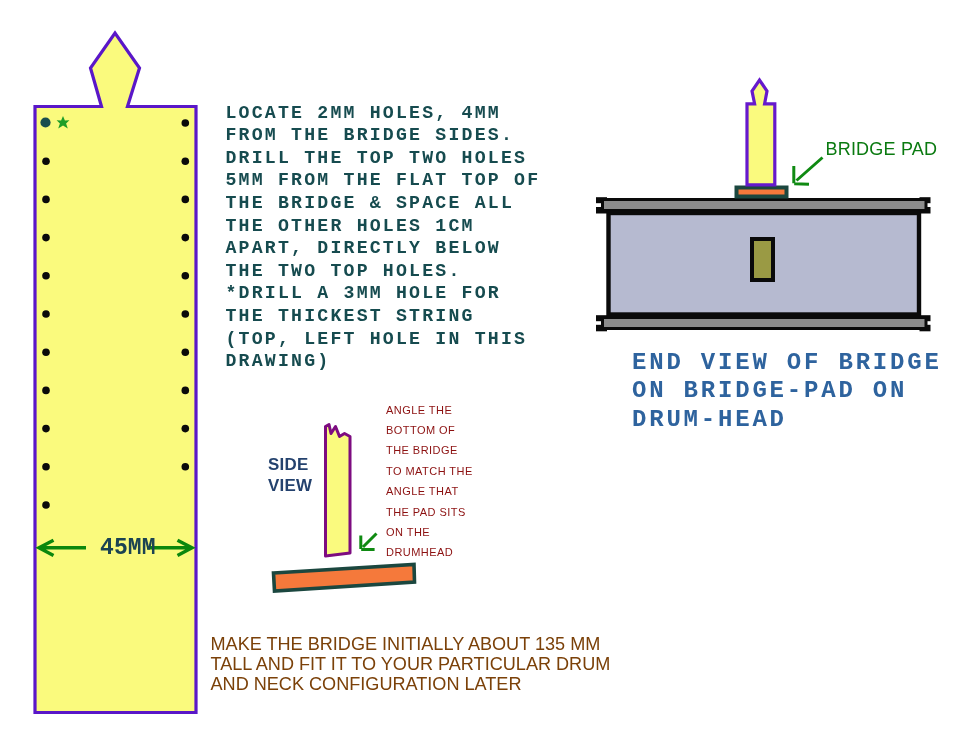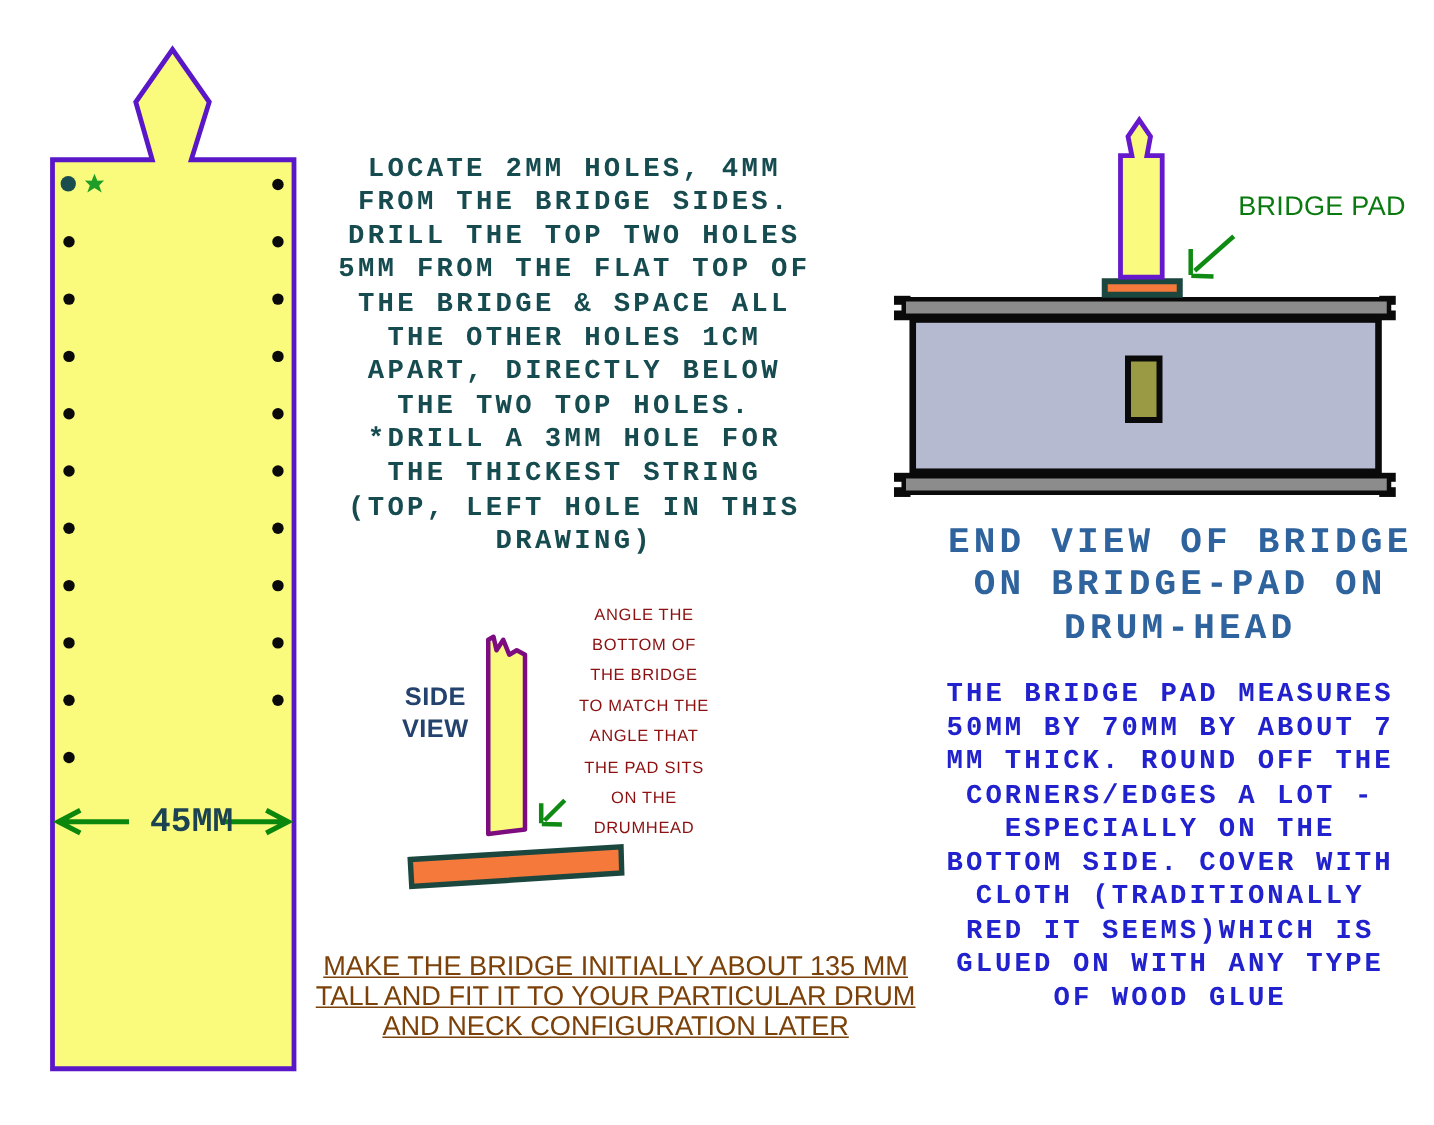--- a/index.html
+++ b/index.html
@@ -1,29 +1,29 @@
 <!DOCTYPE html>
 <html><head>
 <meta charset="utf-8">
 <style>
   html,body{margin:0;padding:0;background:#ffffff;}
   #canvas{position:relative;width:956px;height:725px;background:#ffffff;overflow:hidden;
-          font-family:"Liberation Sans",sans-serif;text-align:center;}
+          font-family:"Liberation Sans",sans-serif;}
   #shapes{position:absolute;left:0;top:0;}
   .txt{position:absolute;white-space:pre;}
   .mono{font-family:"Liberation Mono",monospace;font-weight:bold;}
   .sans{font-family:"Liberation Sans",sans-serif;}
   .instr-teal{left:225.5px;top:101.7px;font-size:18.2px;line-height:22.6px;letter-spacing:2.2px;color:#164B4F;}
   .end-title{left:632px;top:348.7px;font-size:24px;line-height:28.7px;letter-spacing:2.8px;color:#2E639E;}
   .pad-blue{left:631px;top:452.4px;font-size:18.2px;line-height:22.5px;letter-spacing:2.05px;color:#2221CE;}
   .dim-label{left:100px;top:537.1px;font-size:23px;line-height:22px;letter-spacing:0.1px;color:#1B4352;}
   .side-view-label{left:268px;top:455.2px;font-size:16.9px;line-height:20.7px;letter-spacing:0.3px;color:#24426E;font-weight:bold;}
   .angle-maroon{left:386px;top:399.6px;font-size:11px;line-height:20.4px;letter-spacing:0.45px;color:#8C1010;}
-  .make-brown{left:210.5px;top:633.6px;font-size:18.1px;line-height:20.1px;letter-spacing:0px;color:#7B4109;text-decoration:underline;}
-  .bridge-pad-label{left:825.5px;top:127px;font-size:18px;line-height:20px;letter-spacing:0.2px;color:#0A7A10;}
+  .make-brown{left:210.5px;top:633.6px;font-size:18.1px;line-height:20.1px;letter-spacing:0px;color:#7B4109;}
+  .bridge-pad-label{left:825.5px;top:139px;font-size:18px;line-height:20px;letter-spacing:0.2px;color:#0A7A10;}
 </style>
 </head>
 <body>
 
 <div id="canvas">
 
   <svg id="shapes" width="956" height="750" viewBox="0 0 956 750">
 
     <polygon points="35,106.5 101.5,106.5 90.5,68 115,33 139.5,68 127.5,106.5 196,106.5 196,712.5 35,712.5" fill="#FAFA7D" stroke="#5A17C8" stroke-width="3.2" stroke-linejoin="miter"></polygon>
     <g id="holes-group">
@@ -114,23 +114,13 @@
 THE PAD SITS
 ON THE
 DRUMHEAD</div>
   <div class="txt sans make-brown">MAKE THE BRIDGE INITIALLY ABOUT 135 MM
 TALL AND FIT IT TO YOUR PARTICULAR DRUM
 AND NECK CONFIGURATION LATER</div>
   <div class="txt sans bridge-pad-label">BRIDGE PAD</div>
   <div class="txt mono end-title">END VIEW OF BRIDGE
 ON BRIDGE-PAD ON
 DRUM-HEAD</div>
-  <div class="txt mono pad-blue">THE BRIDGE PAD MEASURES
-50MM BY 70MM BY ABOUT 7
-MM THICK. ROUND OFF THE
-CORNERS/EDGES A LOT -
-ESPECIALLY ON THE
-BOTTOM SIDE. COVER WITH
-CLOTH (TRADITIONALLY
-RED IT SEEMS)WHICH IS
-GLUED ON WITH ANY TYPE
-OF WOOD GLUE</div>
 </div>
 
 </body></html>

